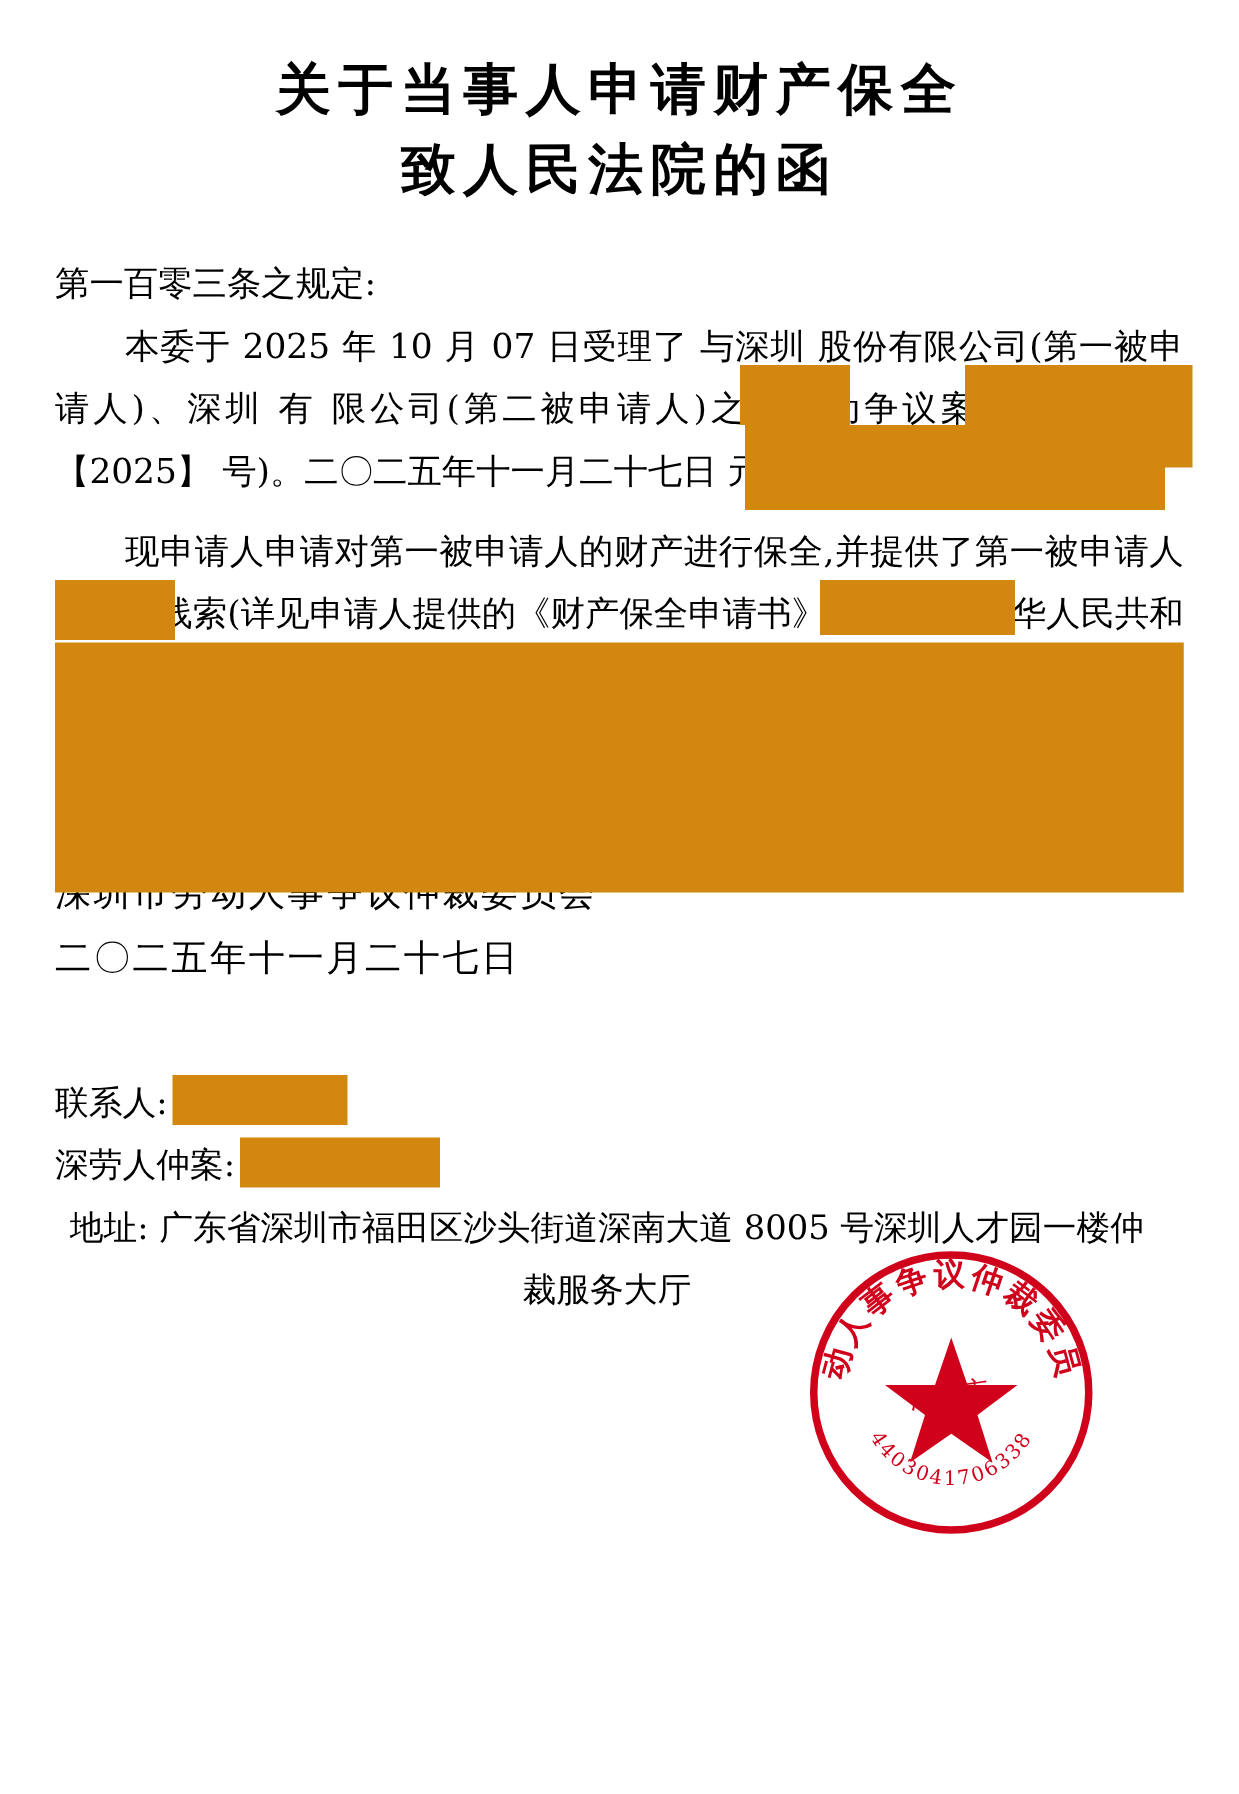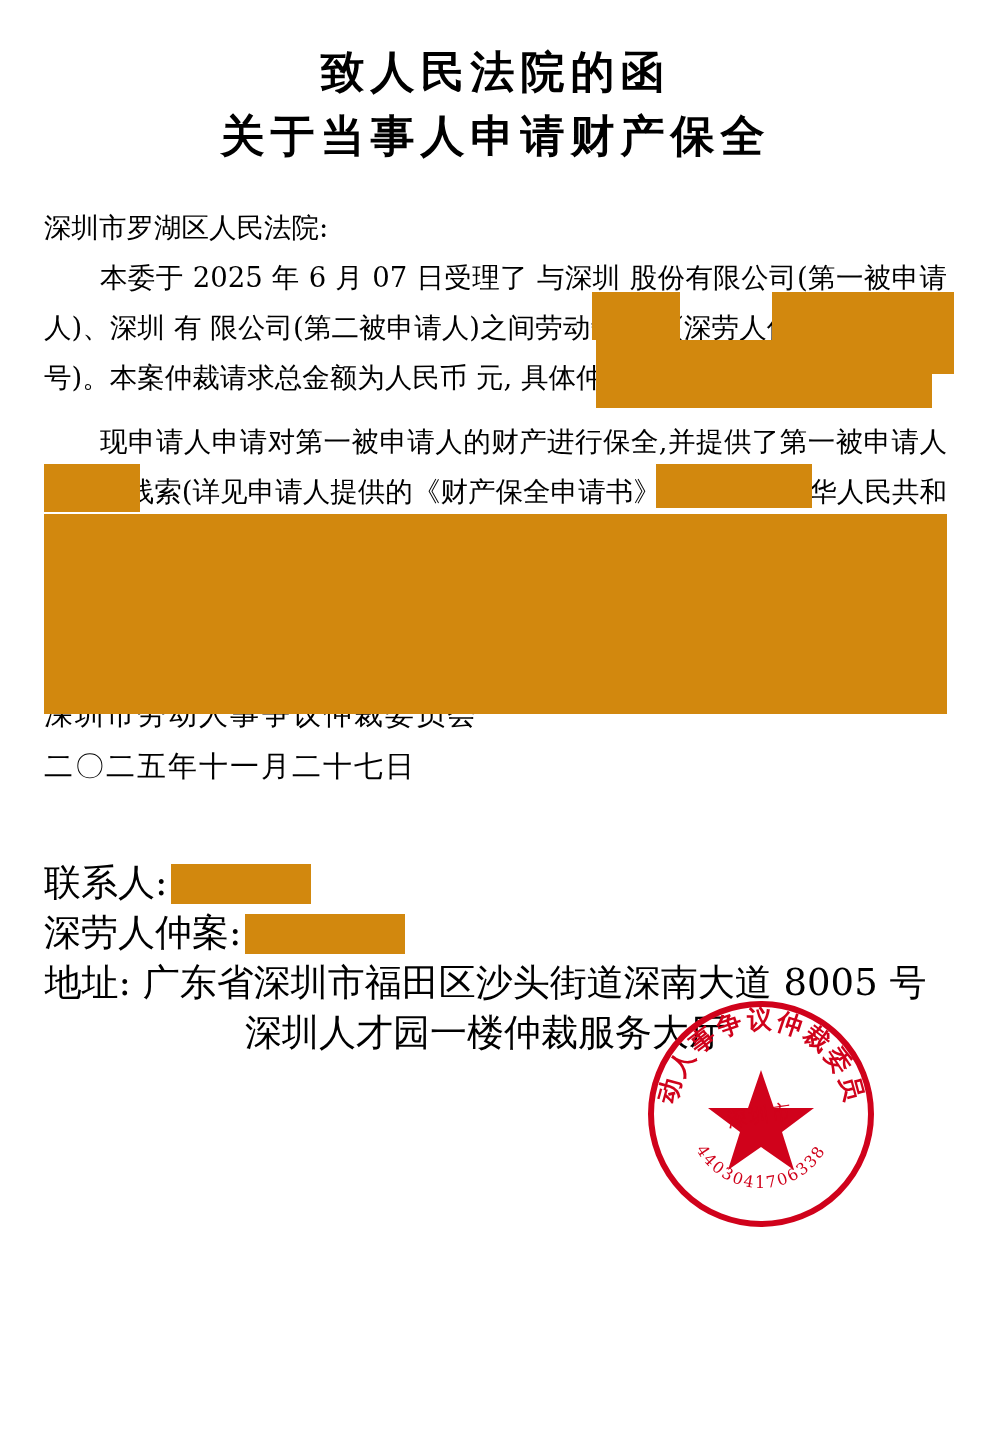--- a/index.html
+++ b/index.html
@@ -70,21 +70,21 @@
   .stamp {
     position: absolute;
     left: 647px;
     top: 960px;
     width: 228px;
     height: 228px;
     pointer-events: none;
   }
   .footer {
     margin: 66px 64px 0 44px;
-    font-size: 37px;
+    font-size: 27px;
     line-height: 50px;
   }
   .footer-row {
     position: relative;
     white-space: nowrap;
   }
   .footer .redact-inline {
     display: inline-block;
     background: #d2880e;
     height: 40px;
@@ -96,35 +96,35 @@
   .addr {
     text-align: center;
   }
 </style>
 </head>
 <body>
 
 <div class="page">
 
   <h1 class="title">
+    <span class="title-line">关于当事人申请财产保全</span>
     <span class="title-line">致人民法院的函</span>
-    <span class="title-line">关于当事人申请财产保全</span>
   </h1>
 
   <div class="body-block">
 
-    <p class="para">深圳市罗湖区人民法院:</p>
+    <p class="para">第一百零三条之规定:</p>
 
     <p class="para indent">
-      <span>本委于 2025 年 6 月 07 日受理了</span>
+      <span>本委于 2025 年 10 月 07 日受理了</span>
       <span>与深圳</span>
       <span>股份有限公司(第一被申请人)、深圳</span>
       <span>有</span>
       <span>限公司(第二被申请人)之间劳动争议案(深劳人仲案【2025】</span>
-      <span>号)。本案仲裁请求总金额为人民币</span>
+      <span>号)。二〇二五年十一月二十七日</span>
       <span>元, 具体仲</span>
     </p>
 
     <p class="para indent" style="margin-top:14px;">现申请人申请对第一被申请人的财产进行保全,并提供了第一被申请人的财产线索(详见申请人提供的《财产保全申请书》)。根据《中华人民共和国民事诉讼法》第一百零三条之规定,参照《广东省高级人民法院 广东省劳动人事争议仲裁委员会关于劳动人事争议仲裁与诉讼衔接若干意见》第二十二条的规定,请贵院依法作出裁定。</p>
   </div>
 
   <div class="redact-block" id="r1"></div>
   <div class="redact-block" id="r2"></div>
   <div class="redact-block" id="r3"></div>
   <div class="redact-block" id="r4"></div>

